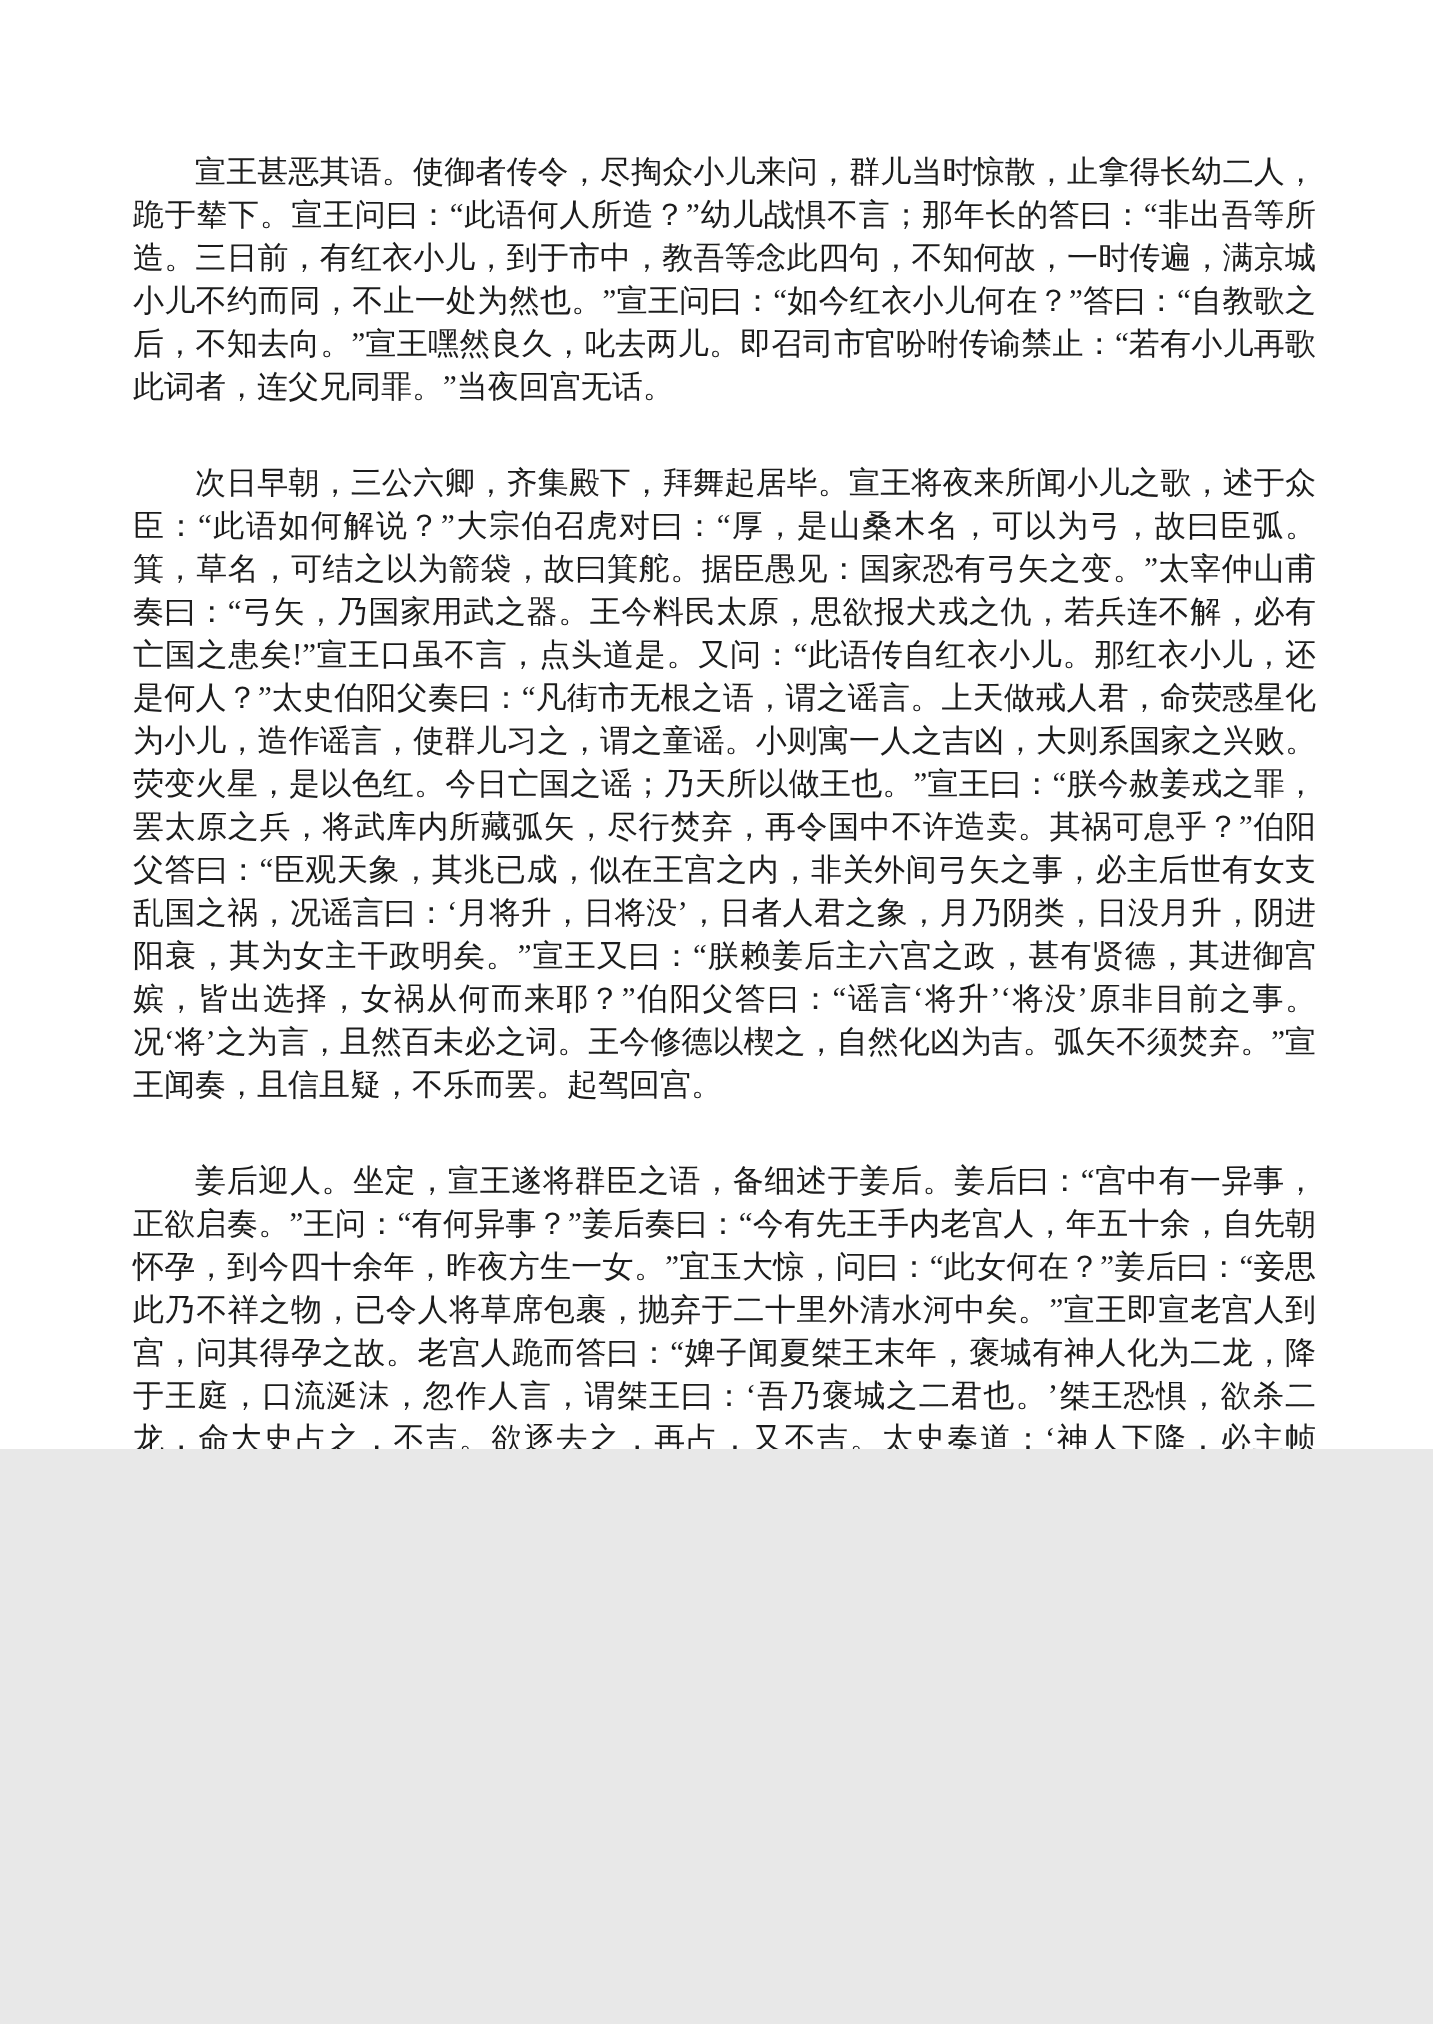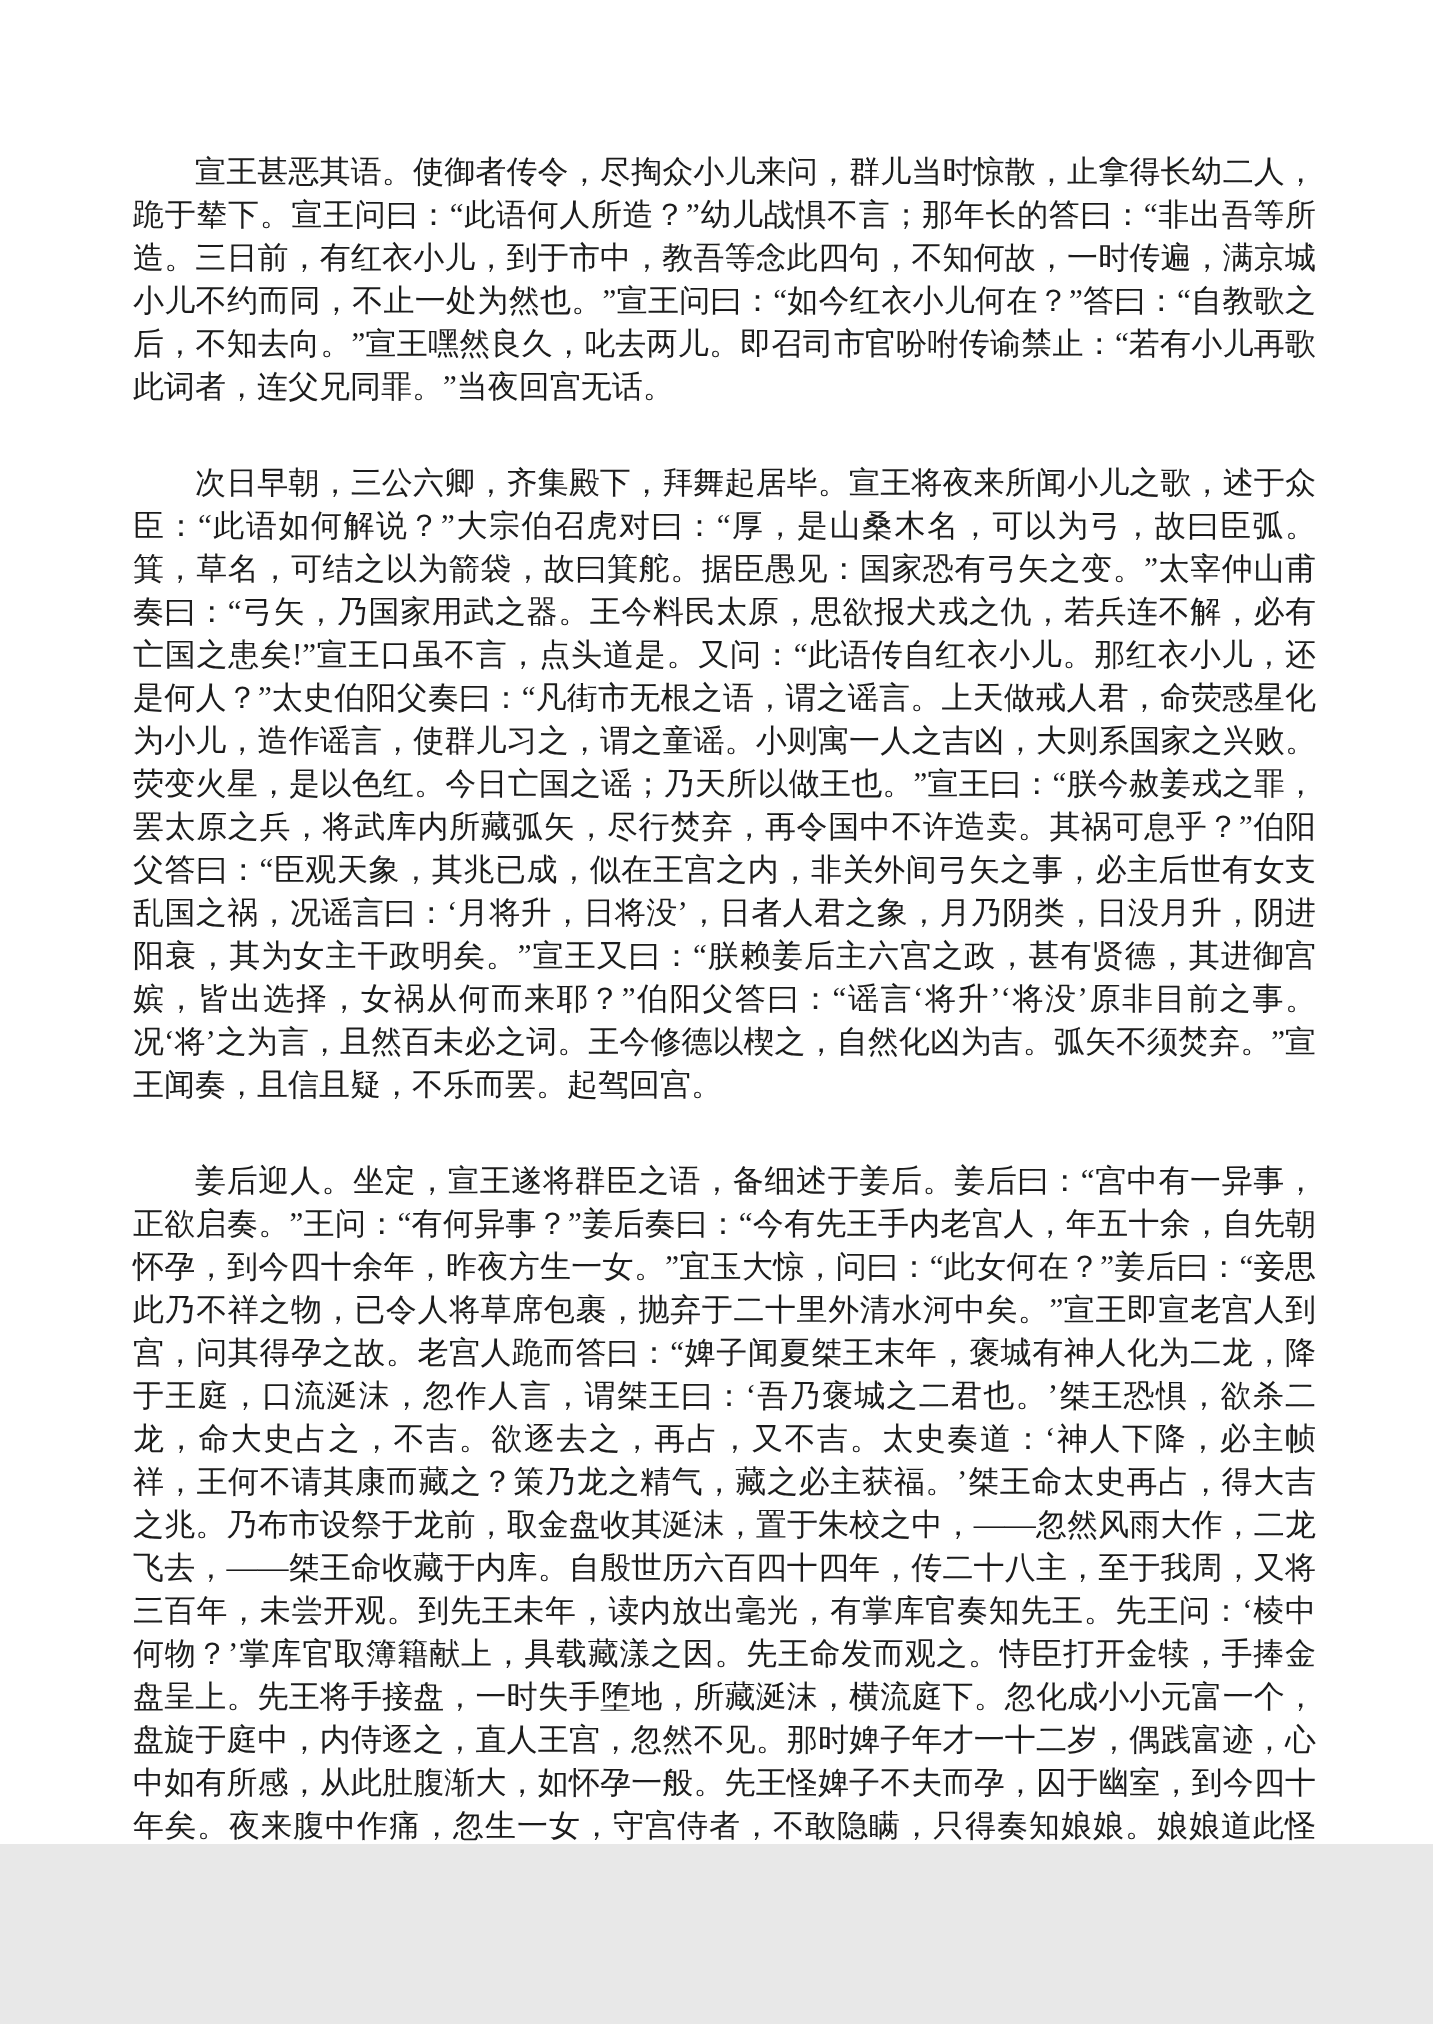--- a/index.html
+++ b/index.html
@@ -3,21 +3,21 @@
 <meta charset="utf-8">
 <style>
   html, body {
     margin: 0;
     padding: 0;
     background: #e8e8e8;
   }
   .page {
     position: relative;
     width: 1433px;
-    height: 1844px;
+    height: 1449px;
     background: #ffffff;
     margin: 0 auto;
     overflow: hidden;
     font-family: "Liberation Serif", "DejaVu Serif", serif;
     color: #1c1c1c;
   }
   .content {
     position: absolute;
     left: 133px;
     top: 150px;

